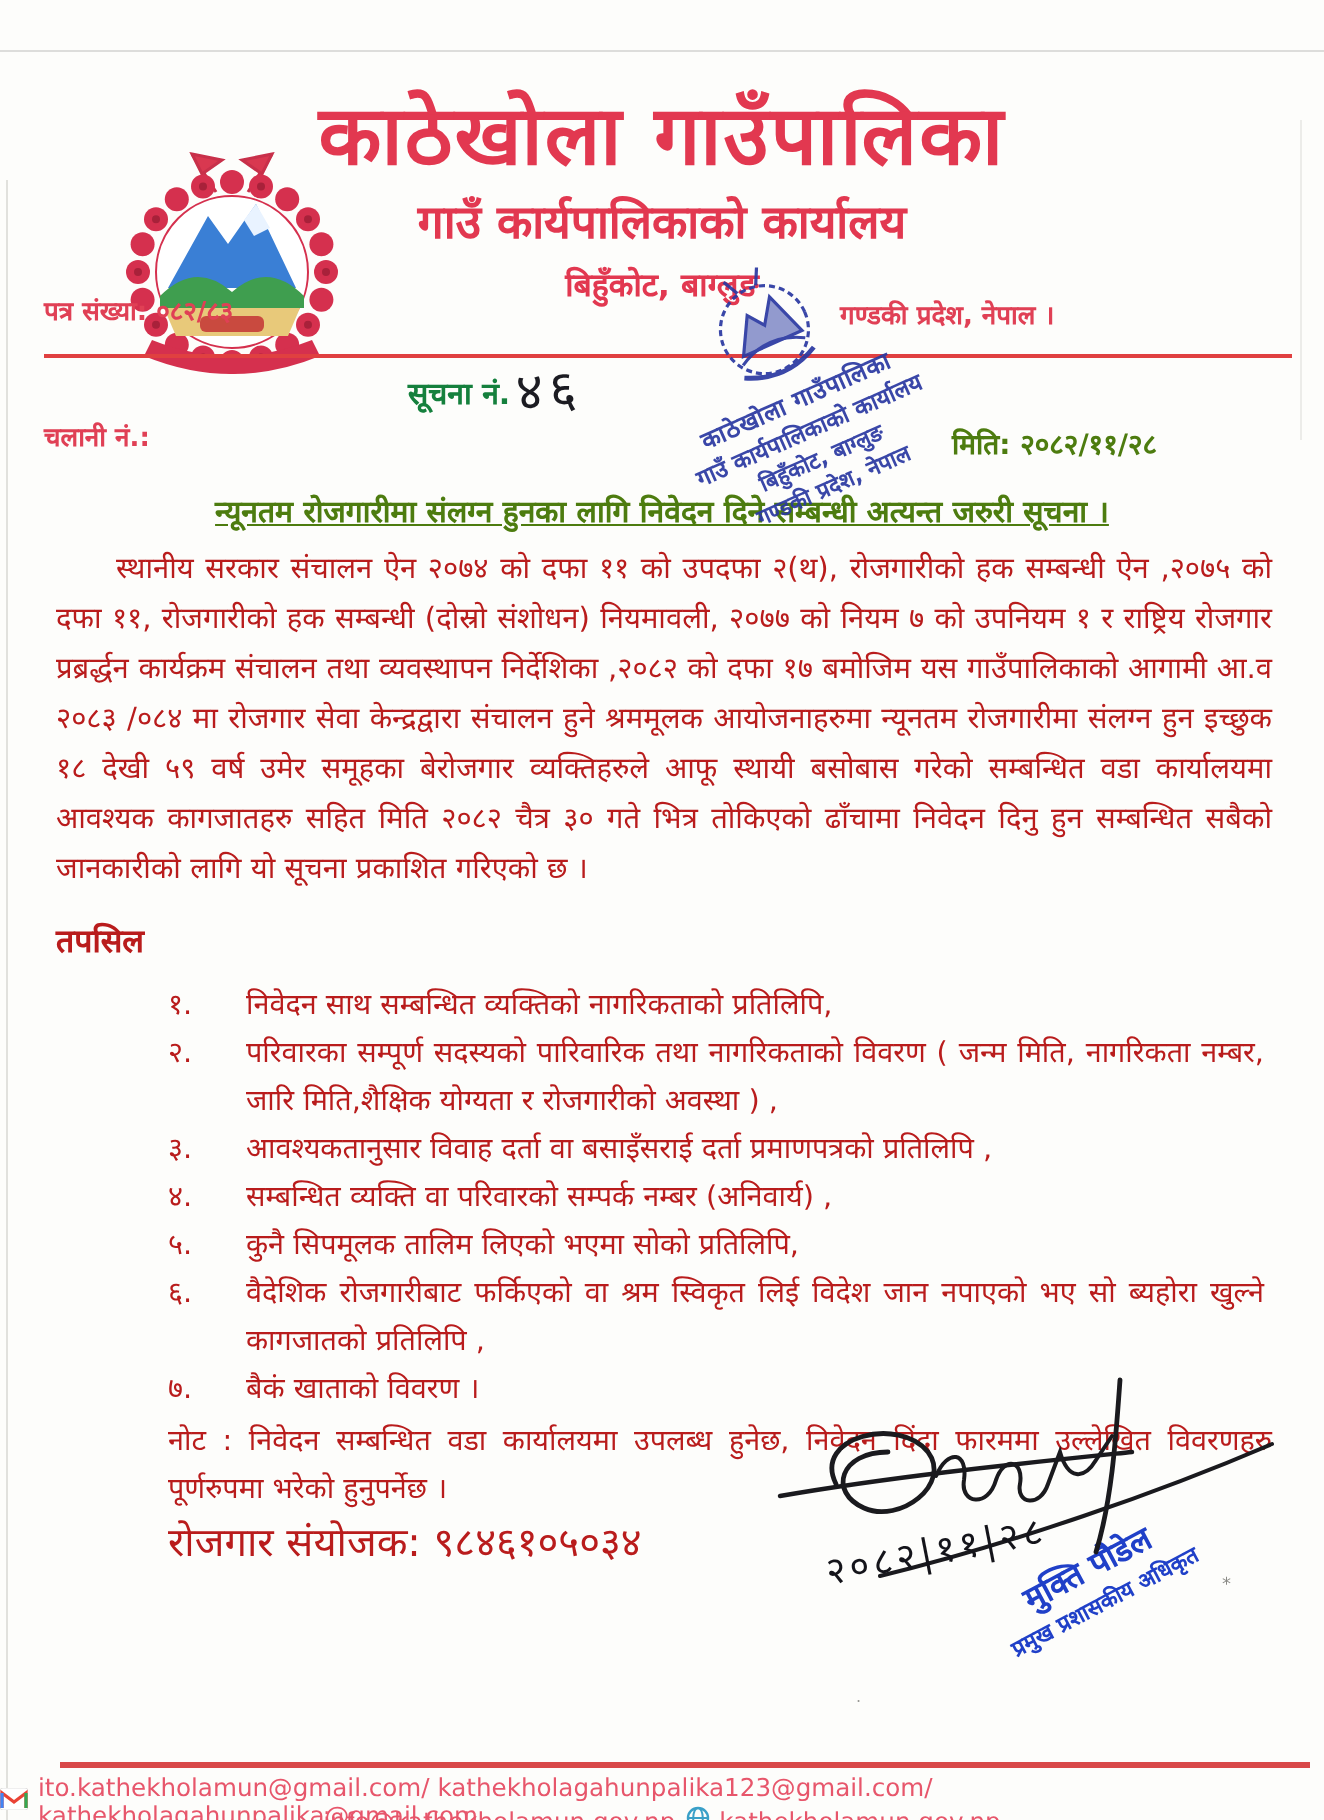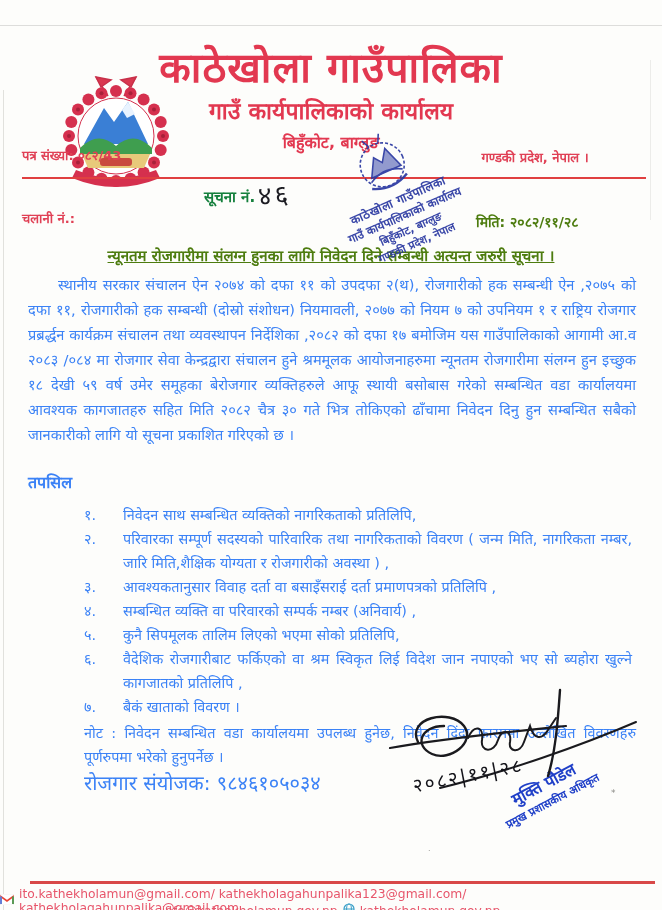--- a/index.html
+++ b/index.html
@@ -20,42 +20,42 @@
   
   .emblem{position:absolute;left:56px;top:74px;width:120px;height:118px;}
   .mun-name{position:absolute;left:0;top:38px;width:662px;text-align:center;
     font-size:41px;font-weight:bold;color:#e23850;letter-spacing:1px;}
   .office-name{position:absolute;left:0;top:94px;width:662px;text-align:center;
     font-size:23px;font-weight:bold;color:#e23850;}
   .address{position:absolute;left:0;top:131px;width:662px;text-align:center;
     font-size:16px;font-weight:bold;color:#e23850;}
   .refno{position:absolute;left:22px;top:146px;font-size:13px;font-weight:bold;color:#e04055;}
   .dispatch{position:absolute;left:22px;top:165px;font-size:13px;font-weight:bold;color:#e04055;margin-top:44px;}
-  .province{position:absolute;left:420px;top:148px;width:230px;text-align:center;
+  .province{position:absolute;left:420px;top:148px;width:230px;text-align:left;
     font-size:13px;font-weight:bold;color:#e04055;}
   .red-rule{position:absolute;left:22px;top:177px;width:624px;height:2px;background:#e04040;}
   .notice-no{position:absolute;left:204px;top:186px;font-size:15px;font-weight:bold;color:#15803d;}
   .notice-no-val{position:absolute;left:258px;top:176px;font-size:26px;color:#1c1c22;
     transform:rotate(-4deg);letter-spacing:3px;}
   .date-line{position:absolute;left:476px;top:212px;font-size:14px;font-weight:bold;color:#4d7c0f;}
 
   
   .stamp{position:absolute;left:298px;top:128px;width:214px;height:176px;
     transform:rotate(-24deg);color:#2c3aa2;opacity:.93;text-align:center;z-index:3;}
   .stamp .s-line1{font-size:12px;font-weight:bold;letter-spacing:.5px;}
   .stamp .s-line2{font-size:11.5px;font-weight:bold;}
   .stamp .s-line3{font-size:11px;font-weight:bold;}
   .stamp .s-line4{font-size:11px;font-weight:bold;}
 
   
   .subject{position:absolute;left:0;top:245px;width:662px;text-align:center;
     font-size:15px;font-weight:bold;color:#4d7c0f;text-decoration:underline;}
-  .content{position:absolute;left:28px;top:272px;width:608px;color:#3b82f6;}
+  .content{position:absolute;left:28px;top:272px;width:608px;color:#b91c1c;}
   .body-par{margin:0;font-size:14.6px;line-height:25px;text-align:justify;text-indent:30px;}
-  .tapasil{margin-top:24px;font-size:16px;font-weight:bold;}
+  .tapasil{margin-top:12px;font-size:16px;font-weight:bold;}
   .doc-list{margin-top:10px;margin-left:56px;}
   .list-row{display:flex;font-size:14.4px;line-height:24px;}
   .list-num{flex:none;width:26px;}
   .list-text{flex:1;text-align:justify;padding-right:4px;margin-left:13px;}
   .note{margin-left:56px;margin-top:2px;font-size:14.4px;line-height:24px;text-align:justify;}
   .more-info{margin-left:56px;margin-top:2px;font-size:14.4px;font-weight:bold;
     text-decoration:underline;line-height:24px;}
   .contact{margin-left:56px;margin-top:2px;font-size:20px;line-height:24px;}
 
   
@@ -137,21 +137,21 @@
       <path d="M26,80 L94,80 L88,94 L32,94 Z" fill="#e8c97a"></path>
       <rect x="44" y="84" width="32" height="8" rx="3" fill="#c94a3f"></rect>
       <path d="M20,96 Q60,112 100,96 L104,104 Q60,122 16,104 Z" fill="#d5304e"></path>
     </svg>
   </div>
 
   <div class="mun-name">काठेखोला गाउँपालिका</div>
   <div class="office-name">गाउँ कार्यपालिकाको कार्यालय</div>
   <div class="address">बिहुँकोट, बाग्लुङ</div>
 
-  <div class="refno">पत्र संख्या: ०८२/43</div>
+  <div class="refno">पत्र संख्या: ०८२/८३</div>
   <div class="dispatch">चलानी नं.:</div>
   <div class="province">गण्डकी प्रदेश, नेपाल ।</div>
   <div class="red-rule"></div>
 
   <div class="notice-no">सूचना नं.</div>
   <div class="notice-no-val">४६</div>
   <div class="date-line">मिति: २०८२/११/२८</div>
 
   <div class="stamp">
     <svg width="70" height="62" viewBox="0 0 70 62" style="display:block;margin:0 auto;">

